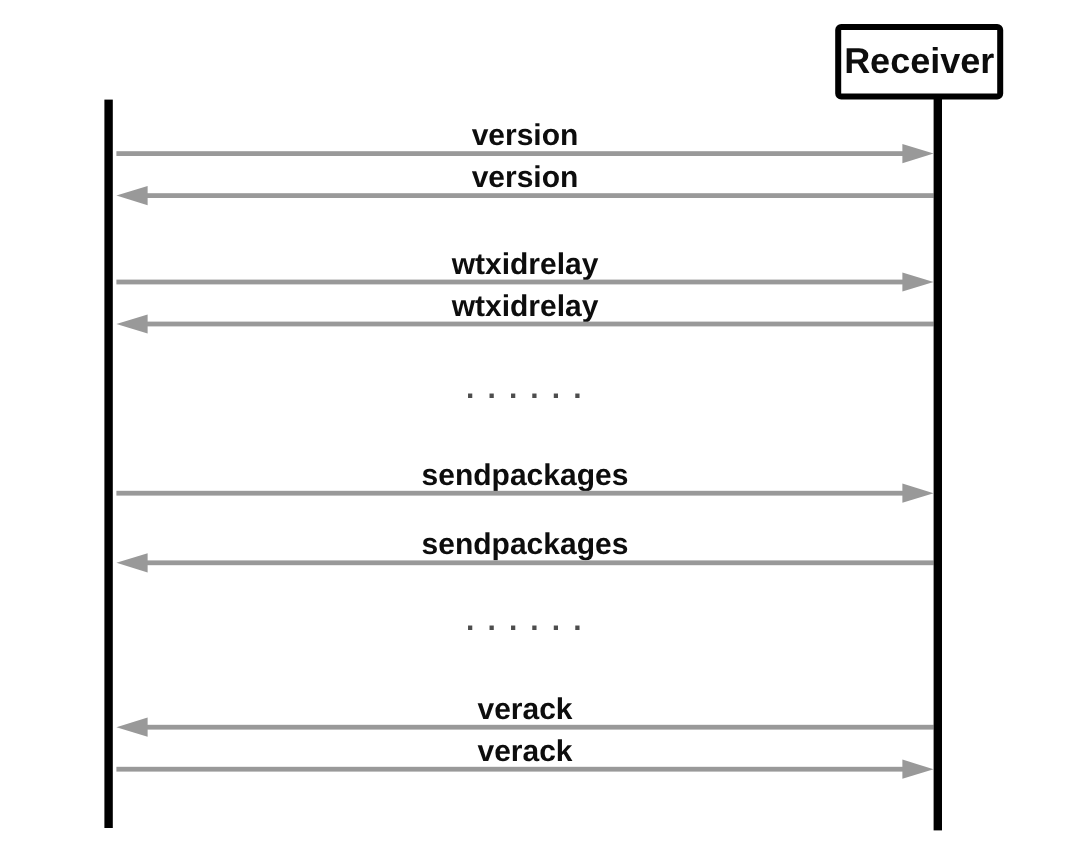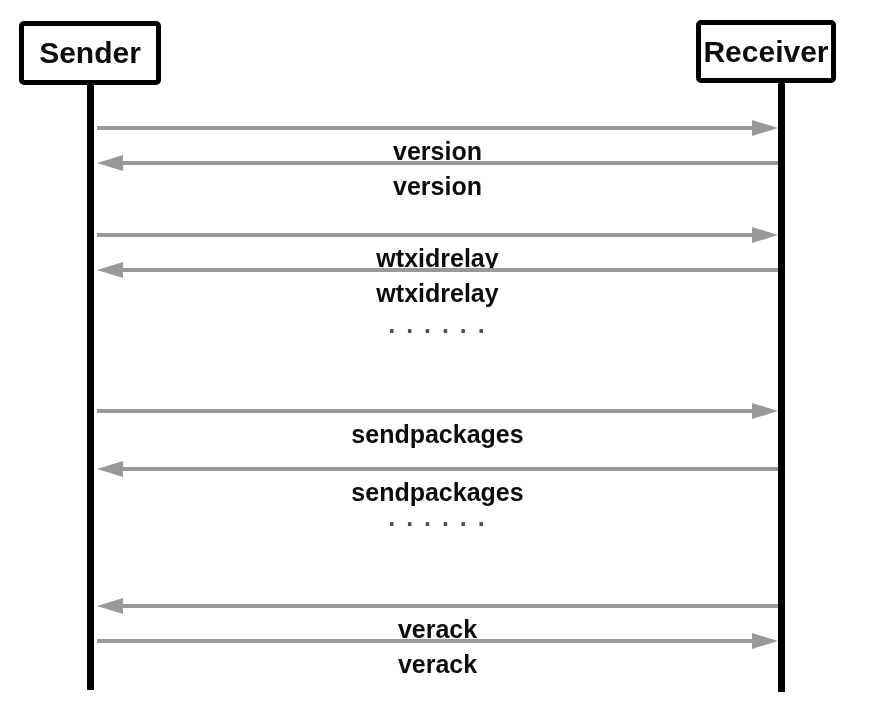--- a/index.html
+++ b/index.html
@@ -14,42 +14,39 @@
   }
   .actor-sender{left:19px;top:21px;width:142px;height:64px;}
   .actor-receiver{left:696px;top:20px;width:140px;height:63px;}
   .lifeline{position:absolute;width:7px;background:#000;z-index:1;}
   .lifeline-sender{left:87px;top:83px;height:607px;}
   .lifeline-receiver{left:778px;top:81px;height:611px;}
   .msg{position:absolute;left:97px;width:681px;height:34px;}
   .msg .label{
     position:absolute;left:0;top:0;width:100%;height:30px;
     display:flex;align-items:flex-end;justify-content:center;
-    font-weight:700;font-size:25px;color:#0d0d0d;line-height:26px;margin-top:38px;
+    font-weight:700;font-size:25px;color:#0d0d0d;line-height:26px;
   }
   .msg .line{position:absolute;top:30px;height:4px;background:#999999;}
   .msg.right .line{left:0;right:22px;}
   .msg.left  .line{left:22px;right:0;}
   .head{position:absolute;top:24px;width:0;height:0;border-top:8px solid transparent;border-bottom:8px solid transparent;}
   .msg.right .head{right:0;border-left:26px solid #999999;}
   .msg.left  .head{left:0;border-right:26px solid #999999;}
   .ellipsis-row{
     position:absolute;left:97px;width:681px;height:34px;
     display:flex;align-items:flex-end;justify-content:center;
     font-weight:700;font-size:25px;color:#4d4d4d;letter-spacing:2px;line-height:30px;
   }
 </style>
 </head>
 <body>
 
 <div class="diagram">
 
-  <div class="actor-box actor-sender">
-    <span>Sender</span>
-  </div>
   <div class="actor-box actor-receiver">
     <span>Receiver</span>
   </div>
 
   <div class="lifeline lifeline-sender"></div>
   <div class="lifeline lifeline-receiver"></div>
 
   <div class="msg right" style="top:96px">
     <div class="label">version</div>
     <div class="line"></div>

